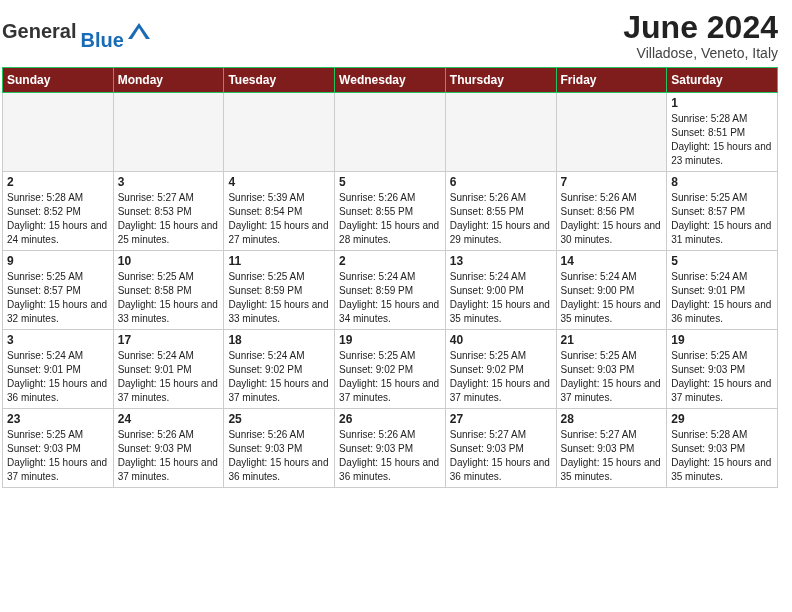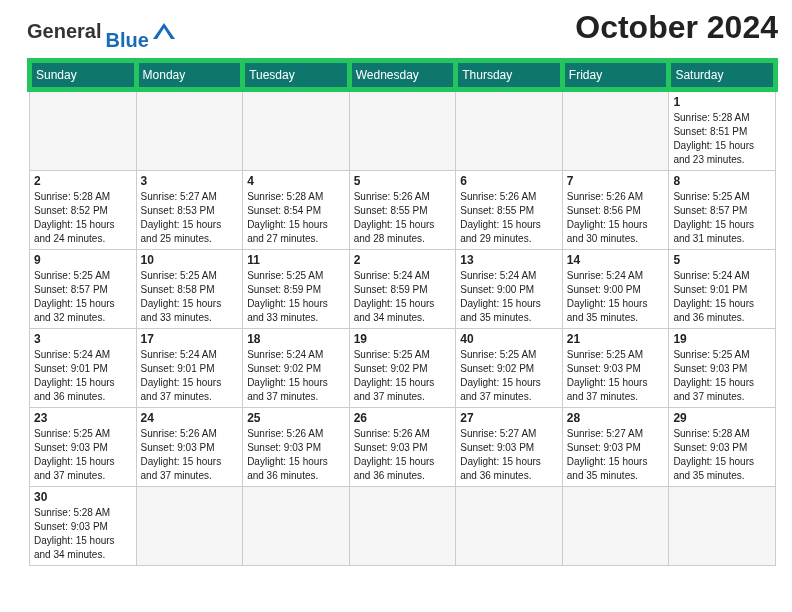--- a/index.html
+++ b/index.html
@@ -5,21 +5,21 @@
     * { margin: 0; padding: 0; box-sizing: border-box; }
     body {
       font-family: Arial, sans-serif;
       background: #fff;
       width: 792px;
       height: 612px;
       overflow: hidden;
     }
     .page {
       width: 792px;
-      padding: 10px 14px 10px 27px;
+      padding: 10px 14px 10px 2px;
     }
     .header-area {
       display: flex;
       align-items: flex-start;
       justify-content: space-between;
       margin-bottom: 6px;
     }
     .logo-area {
       display: flex;
       flex-direction: column;
@@ -37,27 +37,27 @@
     .subtitle {
       font-size: 14px;
       color: #444;
     }
     .calendar-table {
       width: 100%;
       border-collapse: collapse;
       table-layout: fixed;
     }
     .calendar-table th {
-      background-color: #0f766e;
+      background-color: #7f1d1d;
       color: #fff;
       font-size: 12px;
-      font-weight: normal;
+      font-weight: bold;
       padding: 5px 4px;
       text-align: left;
-      border: 5px solid #22c55e;
+      border: 1px solid #22c55e;
     }
     .calendar-table td {
       border: 1px solid #ccc;
       vertical-align: top;
       padding: 3px 4px;
       font-size: 9.5px;
       color: #222;
       background: #fff;
       height: 72px;
     }
@@ -89,21 +89,22 @@
       <div style="display:flex;align-items:center;gap:4px;">
         <span style="font-size:20px;font-weight:bold;color:#333;">General</span>
         <span style="font-size:20px;font-weight:bold;color:#1a6bb5;margin-top:19px;">Blue</span>
         <svg width="22" height="16" viewBox="0 0 22 16">
           <polygon points="0,16 11,0 22,16" fill="#1a6bb5"></polygon>
           <polygon points="4,16 11,5 18,16" fill="#fff"></polygon>
         </svg>
       </div>
     </div>
     <div class="title-area">
-      <div class="month-title">October 2024</div>
+      <div class="month-title">June 2024</div>
+      <div class="subtitle">Villadose, Veneto, Italy</div>
     </div>
   </div>
 
   <table class="calendar-table">
     <thead>
       <tr>
         <th>Sunday</th>
         <th>Monday</th>
         <th>Tuesday</th>
         <th>Wednesday</th>
@@ -138,21 +139,21 @@
           </td>
           <td>
             <span class="day-number">3</span>
             <div class="day-info">Sunrise: 5:27 AM
 Sunset: 8:53 PM
 Daylight: 15 hours
 and 25 minutes.</div>
           </td>
           <td>
             <span class="day-number">4</span>
-            <div class="day-info">Sunrise: 5:28 AM
+            <div class="day-info">Sunrise: 5:39 AM
 Sunset: 8:54 PM
 Daylight: 15 hours
 and 27 minutes.</div>
           </td>
           <td>
             <span class="day-number">5</span>
             <div class="day-info">Sunrise: 5:26 AM
 Sunset: 8:55 PM
 Daylight: 15 hours
 and 28 minutes.</div>
@@ -324,31 +325,16 @@
 Daylight: 15 hours
 and 35 minutes.</div>
           </td>
           <td>
             <span class="day-number">29</span>
             <div class="day-info">Sunrise: 5:28 AM
 Sunset: 9:03 PM
 Daylight: 15 hours
 and 35 minutes.</div>
           </td>
-        </tr>
-        <tr class="last-row">
-          <td>
-            <span class="day-number">30</span>
-            <div class="day-info">Sunrise: 5:28 AM
-Sunset: 9:03 PM
-Daylight: 15 hours
-and 34 minutes.</div>
-          </td>
-          <td class="empty"></td>
-          <td class="empty"></td>
-          <td class="empty"></td>
-          <td class="empty"></td>
-          <td class="empty"></td>
-          <td class="empty"></td>
         </tr>
       </tbody>
   </table>
 </div>
 
 </body></html>

